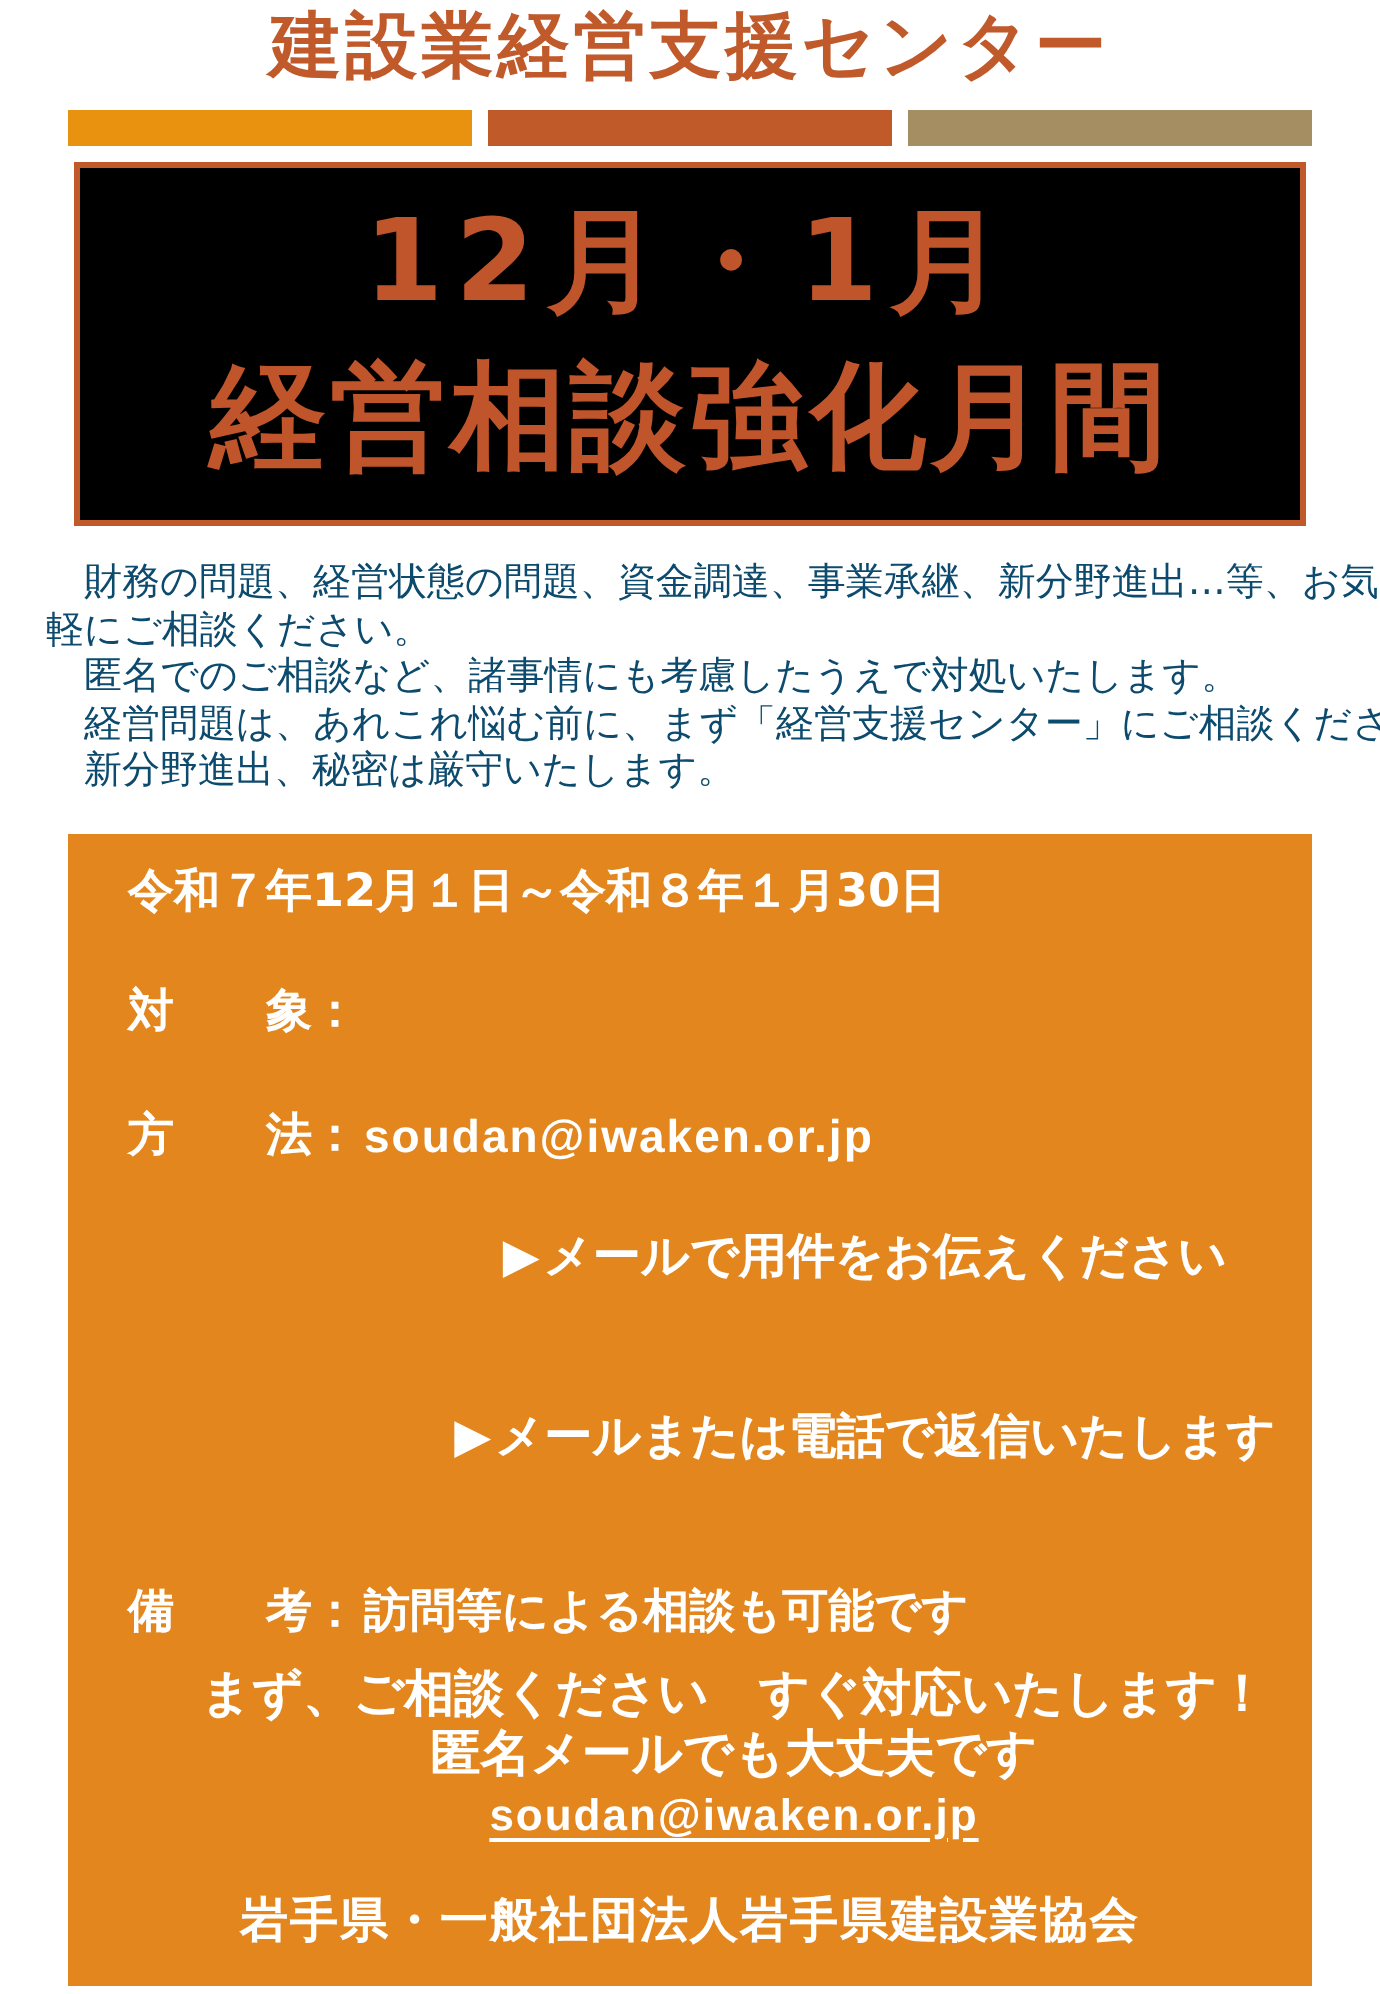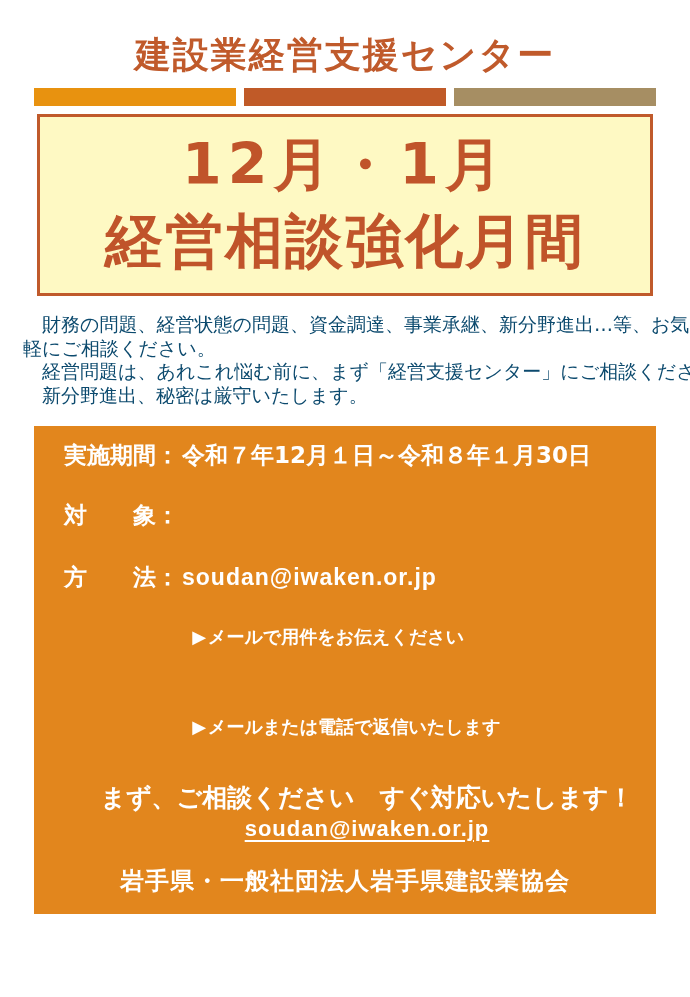--- a/index.html
+++ b/index.html
@@ -10,22 +10,22 @@
   }
   .page {
     position: relative;
     width: 690px;
     height: 997px;
     background: #ffffff;
     overflow: hidden;
   }
   
   .main-title {
-    margin: 11px;
-    padding-top: 22px;
+    margin: 0;
+    padding-top: 2px;
     text-align: center;
     font-size: 36px;
     line-height: 44px;
     font-weight: bold;
     color: #c05a2b;
     letter-spacing: 2px;
   }
   
   .divider-bar {
     width: 622px;
@@ -36,21 +36,21 @@
   }
   .divider-bar .seg { flex: 1; }
   .seg-orange { background: #e8920f; }
   .seg-rust   { background: #c05a28; }
   .seg-tan    { background: #a68e63; }
   
   .headline-box {
     width: 610px;
     margin: 8px auto 0 auto;
     border: 3px solid #c05a2b;
-    background: #fef9c3;
+    background: #000000;
     text-align: center;
     padding: 12px 0 16px 0;
     box-sizing: content-box;
   }
   .headline-line1 {
     font-size: 57px;
     line-height: 70px;
     font-weight: bold;
     color: #c0542a;
     letter-spacing: 6px;
@@ -95,23 +95,24 @@
     white-space: pre;
     flex: none;
   }
   .row-value { white-space: pre; }
   .mono {
     font-family: Liberation Sans, sans-serif;
     letter-spacing: 1px;
   }
   .bullet-line {
     padding-left: 108px;
-    font-size: 18px;
+    font-size: 24px;
     line-height: 30px;
     white-space: pre;
+    text-align: center;
   }
   .method-block { margin-top: 32px; }
   .note-row { margin-top: 28px; }
   .tri-icon { margin-right: 2px; }
   
   .cta {
     margin-top: 12px;
     text-align: center;
     padding-left: 44px;
   }
@@ -156,51 +157,56 @@
   </div>
 
   <div class="headline-box">
     <div class="headline-line1">12月・1月</div>
     <div class="headline-line2">経営相談強化月間</div>
   </div>
 
   <div class="intro">
     <div class="intro-line">　財務の問題、経営状態の問題、資金調達、事業承継、新分野進出…等、お気</div>
     <div class="intro-line">軽にご相談ください。</div>
+    <div class="intro-line">　匿名でのご相談など、諸事情にも考慮したうえで対処いたします。</div>
     <div class="intro-line">　経営問題は、あれこれ悩む前に、まず「経営支援センター」にご相談ください。</div>
     <div class="intro-line">　新分野進出、秘密は厳守いたします。</div>
   </div>
 
   <div class="info-box">
 
     <div class="info-row">
-      <span class="row-label">実施期間：</span>
       <span class="row-value">令和７年12月１日～令和８年１月30日</span>
     </div>
 
     <div class="info-row">
       <span class="row-label">対　　象：</span>
     </div>
 
     <div class="method-block">
       <div class="info-row" style="margin-top:0">
         <span class="row-label">方　　法：</span>
         <span class="row-value mono">soudan@iwaken.or.jp</span>
       </div>
       <div class="bullet-line">
         <span class="tri-icon">▶</span><span>メールで用件をお伝えください</span>
       </div>
       <div class="bullet-line">
         <span class="tri-icon">▶</span><span>メールまたは電話で返信いたします</span>
       </div>
     </div>
 
+    <div class="info-row note-row">
+      <span class="row-label">備　　考：</span>
+      <span class="row-value">訪問等による相談も可能です</span>
+    </div>
 
     <div class="cta">
       <div class="cta-line1">まず、ご相談ください　すぐ対応いたします！</div>
+      <div class="cta-line2">匿名メールでも大丈夫です</div>
       <div>
         <span class="cta-email mono">soudan@iwaken.or.jp</span>
       </div>
     </div>
 
     <div class="org-line">岩手県・一般社団法人岩手県建設業協会</div>
 
   </div>
 
 </div>

